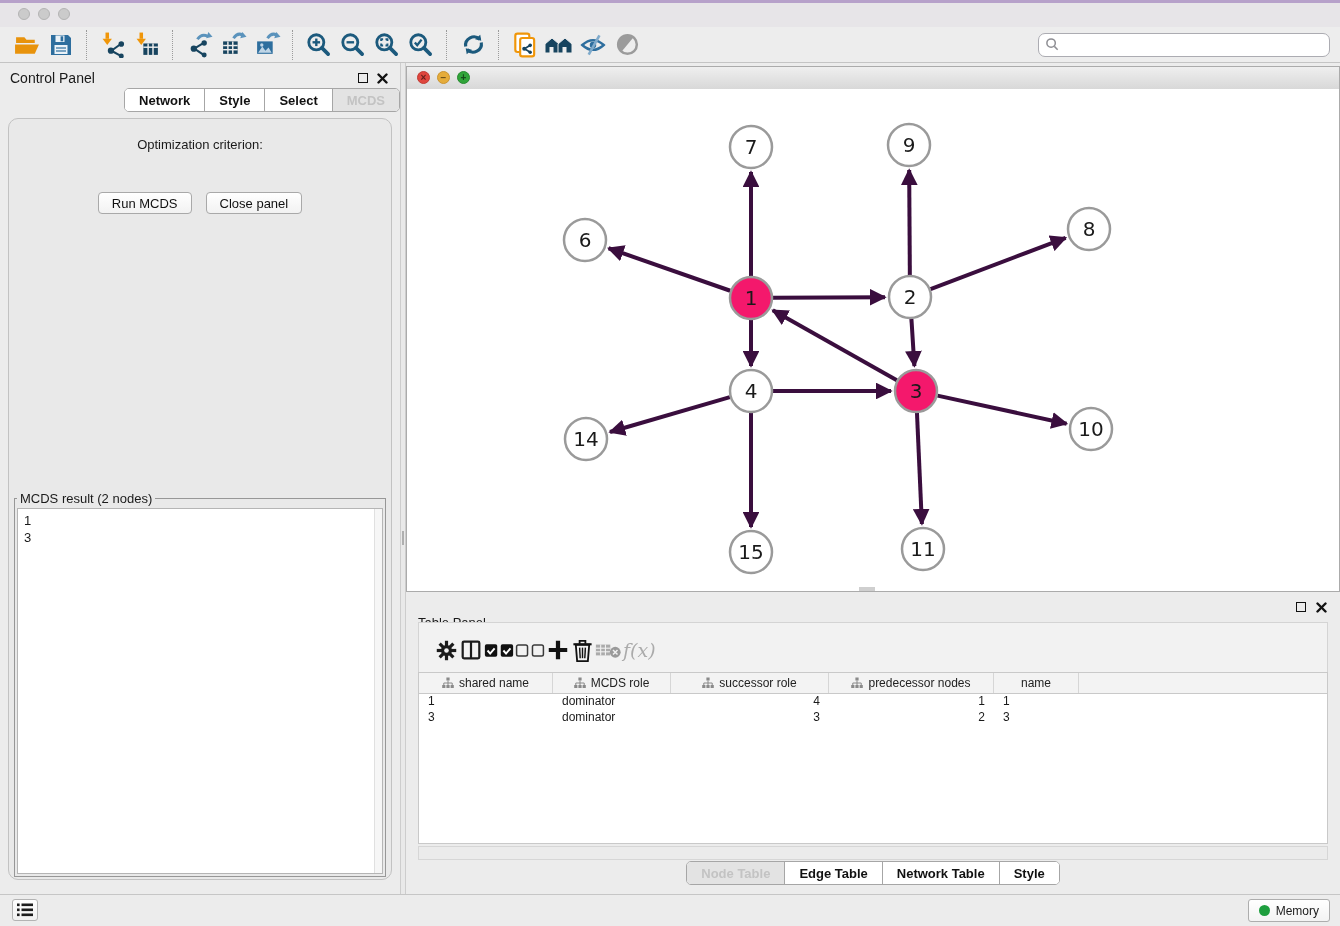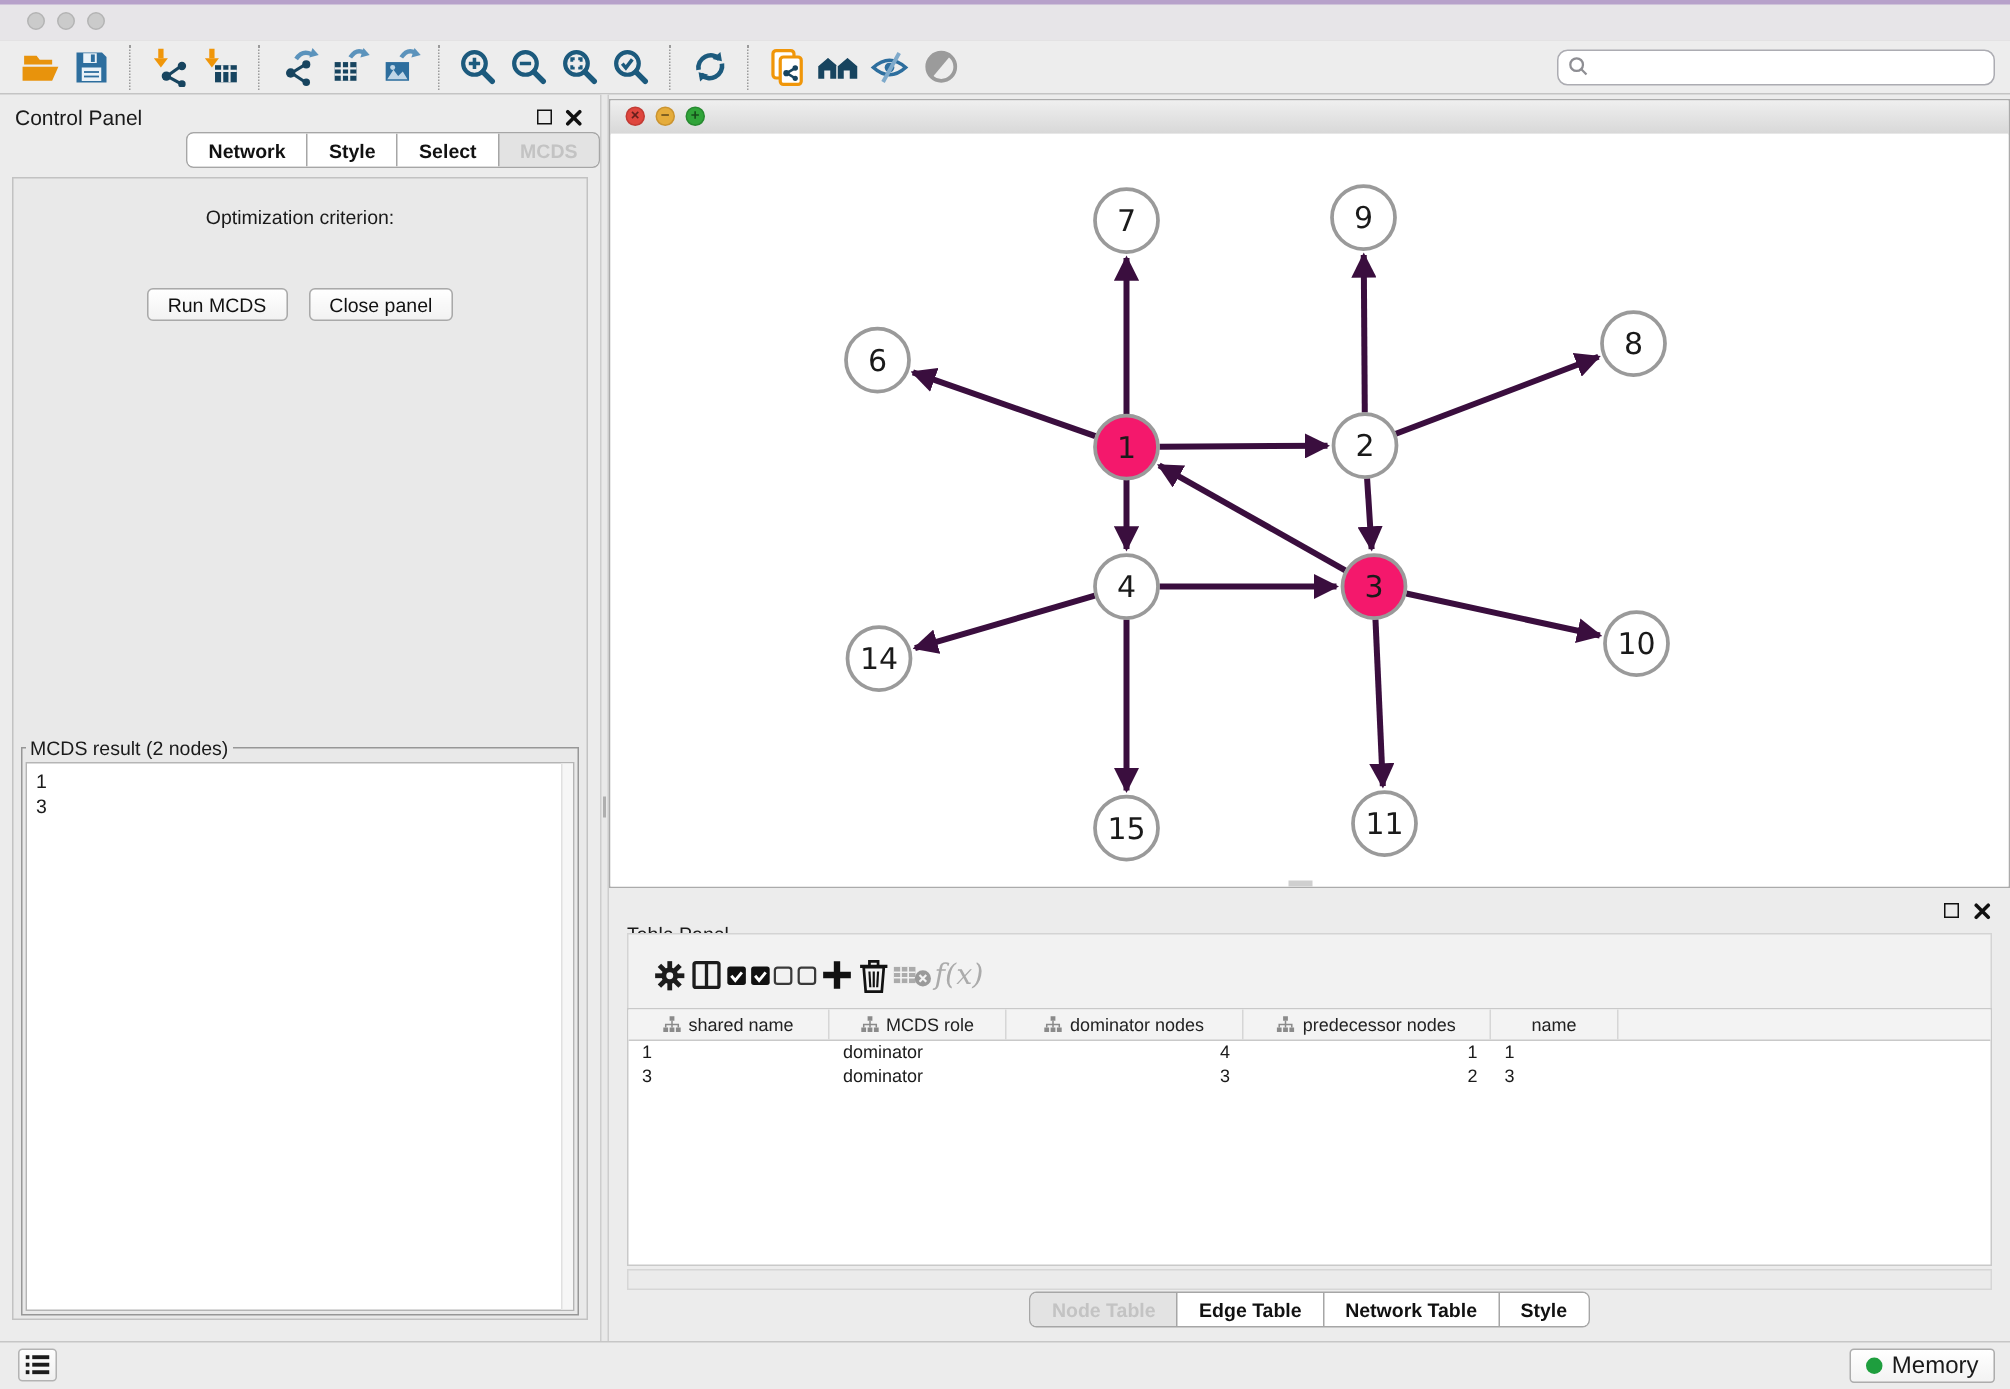--- a/index.html
+++ b/index.html
@@ -26,21 +26,21 @@
   .cp-header{left:0;top:66px;width:400px;height:26px;}
   .cp-header .lbl{position:absolute;left:10px;top:4px;font-size:14px;color:#1a1a1a;}
   .panel-float{position:absolute;top:7px;width:10px;height:10px;border:1.6px solid #111;box-sizing:border-box;}
   .cp-tabs{left:0;top:88px;width:400px;height:23px;display:flex;justify-content:flex-end;}
   .seg{display:flex;border:1px solid #A6A6A6;border-radius:5px;overflow:hidden;background:#fff;height:22px;}
   .seg .tab{padding:0 14px;font-size:13px;font-weight:600;display:flex;align-items:center;background:#fff;
             border-left:1px solid #A6A6A6;color:#111;white-space:nowrap;}
   .seg .tab:first-child{border-left:none;}
   .seg .tab.sel{background:#E3E3E3;color:#C3C3C3;}
   .cp-body{left:8px;top:118px;width:384px;height:762px;background:#E9E9E9;border:1px solid #C2C2C2;
-           border-radius:0;box-sizing:border-box;}
+           border-radius:10px;box-sizing:border-box;}
   .opt-label{position:absolute;left:0;width:100%;top:18px;text-align:center;font-size:13px;}
   .cp-select{position:absolute;left:36px;top:41px;width:308px;height:23px;background:#fff;
              border:1px solid #ABABAB;border-radius:4px;box-sizing:border-box;display:flex;align-items:center;
              padding:0 20px 0 9px;font-size:13px;}
   .cp-select .stepper{position:absolute;right:6px;top:4px;}
   .btnrow{position:absolute;left:0;width:100%;top:73px;display:flex;justify-content:center;gap:14px;}
   .aqua-btn{height:22px;background:linear-gradient(#FFFFFF,#F2F2F2);border:1px solid #A9A9A9;border-radius:4px;
             font-size:13px;display:flex;align-items:center;padding:0 13px;color:#111;}
   .mcds-fieldset{position:absolute;left:5px;top:372px;width:372px;height:386px;border:1px solid #979797;
                  margin:0;padding:0;box-sizing:border-box;}
@@ -73,21 +73,21 @@
          border-right:1px solid #D6D6D6;box-sizing:border-box;height:100%;}
   .np-row{display:flex;height:16px;font-size:12px;}
   .np-td{box-sizing:border-box;padding:0 9px;white-space:nowrap;overflow:hidden;}
   .np-scrollstrip{position:absolute;left:12px;right:12px;top:251px;height:14px;background:#EBEBEB;border:1px solid #D6D6D6;box-sizing:border-box;}
   .tp-tabs{position:absolute;left:0;right:0;bottom:3px;display:flex;justify-content:center;}
   
   .statusbar{left:0;top:894px;width:1340px;height:32px;background:#ECECEC;border-top:1px solid #C6C6C6;}
   .list-btn{position:absolute;left:12px;top:4px;width:26px;height:22px;background:linear-gradient(#FEFEFE,#F0F0F0);
             border:1px solid #B3B3B3;border-radius:3px;display:flex;align-items:center;justify-content:center;box-sizing:border-box;}
   .mem-btn{position:absolute;right:10px;top:4px;height:23px;background:linear-gradient(#FFFFFF,#F3F3F3);
-           border:1px solid #ADADAD;border-radius:3px;display:flex;align-items:center;gap:6px;padding:0 10px;font-size:16px;box-sizing:border-box;}
+           border:1px solid #ADADAD;border-radius:3px;display:flex;align-items:center;gap:6px;padding:0 10px;font-size:12px;box-sizing:border-box;}
   .mem-dot{width:11px;height:11px;border-radius:50%;background:#1E9E3E;}
   .xicon line{stroke:#111;stroke-width:2.4;stroke-linecap:round;}
 </style>
 </head>
 <body>
 
 <div class="abs titlebar">
   <div class="accent"></div>
   <span class="traffic-gray" style="left:18px"></span>
   <span class="traffic-gray" style="left:38px"></span>
@@ -478,21 +478,21 @@
             <g fill="#8A8A8A">
               <rect x="4.4" y="0.5" width="3.2" height="3"></rect>
               <rect x="0.2" y="8" width="3.2" height="3"></rect>
               <rect x="4.4" y="8" width="3.2" height="3"></rect>
               <rect x="8.6" y="8" width="3.2" height="3"></rect>
             </g>
             <g stroke="#8A8A8A" stroke-width="1" fill="none">
               <path d="M6 3.5v2.5M1.8 8V6h8.4v2M6 6v2"></path>
             </g>
           </svg>
-          <span>dominator nodes</span>
+          <span>successor role</span>
         </div>
         <div class="np-th" style="width: 165px;">
           <svg width="12" height="12" viewBox="0 0 12 12">
             <g fill="#8A8A8A">
               <rect x="4.4" y="0.5" width="3.2" height="3"></rect>
               <rect x="0.2" y="8" width="3.2" height="3"></rect>
               <rect x="4.4" y="8" width="3.2" height="3"></rect>
               <rect x="8.6" y="8" width="3.2" height="3"></rect>
             </g>
             <g stroke="#8A8A8A" stroke-width="1" fill="none">

